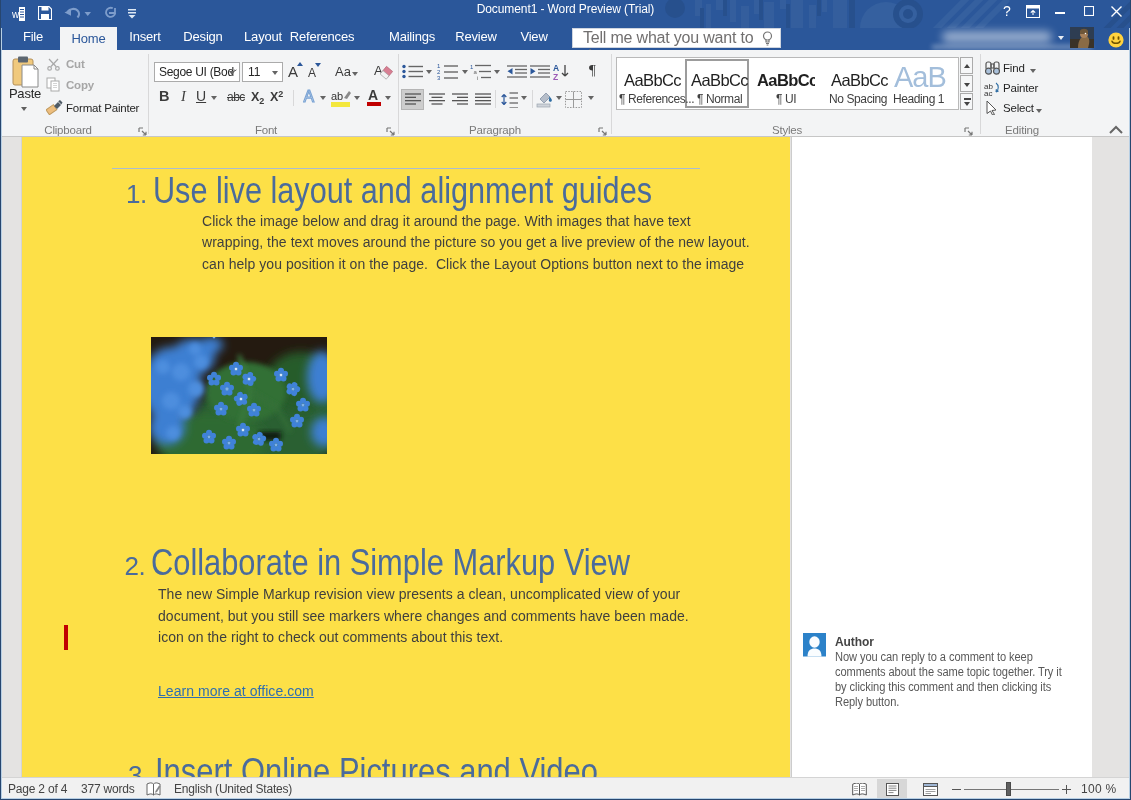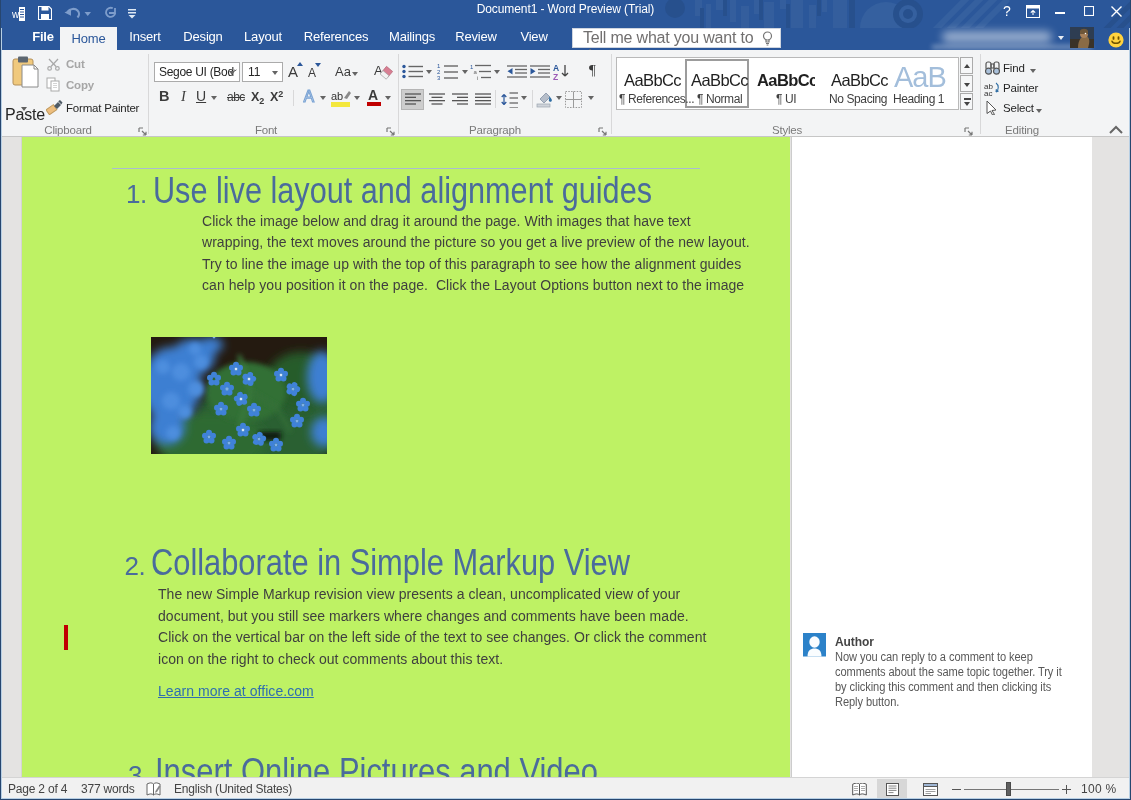--- a/index.html
+++ b/index.html
@@ -24,21 +24,21 @@
 #ribbon { position:absolute; left:0; top:50px; width:1131px; height:87px; background:#f3f4f5; border-bottom:1px solid #c6c6c6; }
 .gsep { position:absolute; top:4px; height:80px; width:1px; background:#d8d8d9; }
 .glabel { position:absolute; top:74px; height:12px; width:120px; text-align:center; font-size:11.5px; color:#7a7a7a; letter-spacing:-0.2px; }
 .dl { width:10px; height:10px; }
 .rbtxt { font-size:11.5px; color:#444; letter-spacing:-0.2px; }
 .gray { color:#a6a6a6;font-weight:bold; }
 .ddarr { display:inline-block; width:0; height:0; border-left:3px solid transparent; border-right:3px solid transparent; border-top:4px solid #646464; vertical-align:middle; }
 
 
 #docarea { position:absolute; left:0; top:137px; width:1131px; height:640px; background:#e4e3e2; }
-#page { position:absolute; left:21px; top:0px; width:769px; height:640px; background:#bef264; border-left:1px solid #d5d4d3; }
+#page { position:absolute; left:21px; top:0px; width:769px; height:640px; background:#fde047; border-left:1px solid #d5d4d3; }
 #commentpane { position:absolute; left:791px; top:0; width:301px; height:640px; background:#fff; border-left:1px solid #cccccc; }
 
 
 .stprev { font-size:16.5px; color:#1f1f1f; letter-spacing:-0.6px; width:58px; overflow:hidden; white-space:nowrap; }
 .stlab { font-size:12px; color:#404040; letter-spacing:-0.4px; white-space:nowrap; }
 .stbtn { width:13px; height:17px; background:#f6f7f8; border:1px solid #ababab; }
 
 
 .hblock { white-space:nowrap; }
 .hnum { font-size:26px; color:#4a6b9c; letter-spacing:-0.5px; vertical-align:baseline; }
@@ -148,26 +148,26 @@
         <rect x="0.5" y="0.5" width="9" height="9" fill="none" stroke="#fff" stroke-width="1.1"></rect>
       </svg>
       <svg class="abs" style="left:1111px;top:6px" width="11" height="11" viewBox="0 0 11 11">
         <path d="M0.5 0.5 L10.5 10.5 M10.5 0.5 L0.5 10.5" stroke="#fff" stroke-width="1.4"></path>
       </svg>
     </div>
   </div>
 
   <div id="tabrow"></div>
   <div id="tabrow2">
-    <div class="tab" style="left:24px;width:38px;font-weight:bold;">File</div>
+    <div class="tab" style="left:14px;width:38px;">File</div>
     <div id="tabhome">Home</div>
     <div class="tab" style="left:127px;width:36px;">Insert</div>
     <div class="tab" style="left:183px;width:40px;">Design</div>
     <div class="tab" style="left:243px;width:40px;">Layout</div>
-    <div class="tab" style="left:303px;width:66px;">References</div>
+    <div class="tab" style="left:289px;width:66px;">References</div>
     <div class="tab" style="left:389px;width:44px;">Mailings</div>
     <div class="tab" style="left:453px;width:46px;">Review</div>
     <div class="tab" style="left:519px;width:30px;">View</div>
   </div>
   <div id="searchbox">
       <span>Tell me what you want to do...</span>
     <svg style="position:absolute;right:7px;top:2px" width="11" height="15" viewBox="0 0 11 15">
       <circle cx="5.5" cy="5" r="4" fill="none" stroke="#767676" stroke-width="1.2"></circle>
       <path d="M4 8.5 L4 11 H7 L7 8.5" fill="none" stroke="#767676" stroke-width="1.2"></path>
       <path d="M4 12.5 H7 M4.6 14 H6.4" stroke="#767676" stroke-width="1"></path>
@@ -225,21 +225,21 @@
       </svg>
     <div id="grp-clipboard">
 
       <svg class="abs" style="left:12px;top:6px" width="27" height="32" viewBox="0 0 27 32">
         <rect x="1" y="3" width="20" height="26" rx="2" fill="#f0c97d" stroke="#b4905a" stroke-width="1"></rect>
         <rect x="6" y="0.5" width="10" height="6" rx="1" fill="#5c6670"></rect>
         <rect x="8.5" y="2.5" width="5" height="3" fill="#5c6670"></rect>
         <path d="M10 9 H22 L26 13 V31 H10 Z" fill="#fff" stroke="#8a8a8a" stroke-width="1"></path>
         <path d="M22 9 L22 13 L26 13" fill="none" stroke="#8a8a8a" stroke-width="1"></path>
       </svg>
-      <div class="abs rbtxt" style="left:0px;top:56px;width:50px;text-align:center;color:#262626;font-size:16px">Paste</div>
+      <div class="abs rbtxt" style="left:0px;top:36px;width:50px;text-align:center;color:#262626;font-size:13px">Paste</div>
       <div class="abs" style="left:21px;top:57px;width:0;height:0;border-left:3.5px solid transparent;border-right:3.5px solid transparent;border-top:4px solid #5f5f5f"></div>
       <svg class="abs" style="left:47px;top:8px" width="14" height="13" viewBox="0 0 14 13">
         <g stroke="#a8a8a8" stroke-width="1.2" fill="none">
         <path d="M2 1 L9 8.5"></path>
             <path d="M11 1 L4 8.5"></path>
         <circle cx="2.6" cy="10.4" r="1.8"></circle>
             <circle cx="10.4" cy="10.4" r="1.8"></circle>
           </g>
       </svg>
       <div class="abs rbtxt gray" style="left:66px;top:8px">Cut</div>
@@ -478,21 +478,20 @@
   </div>
 
   <div id="docarea">
     <div id="page">
 
       <div class="abs" style="left:90px;top:31px;width:588px;height:1px;background:#a9bcd2"></div>
       <div class="abs hblock" id="h1line" style="left:104px;top:33px;"><span class="hnum">1.</span><span class="htxt" style="transform:scaleX(0.851)">Use live layout and alignment guides</span></div>
       <div class="abs para" id="para1" style="left:136px;top:73.5px;margin-left:44px;">
         <div class="pl">Click the image below and drag it around the page. With images that have text</div>
         <div class="pl">wrapping, the text moves around the picture so you get a live preview of the new layout.</div>
-        <div class="pl">Try to line the image up with the top of this paragraph to see how the alignment guides</div>
         <div class="pl">can help you position it on the page.&nbsp; Click the Layout Options button next to the image</div>
       </div>
       <div class="abs" id="flowerimg" style="left:129px;top:200px;width:176px;height:117px;overflow:hidden;">
         <svg width="176" height="117" viewBox="0 0 176 117">
           <defs>
             <filter id="b1" x="-50%" y="-50%" width="200%" height="200%">
                 <feGaussianBlur stdDeviation="5"></feGaussianBlur>
               </filter>
             <filter id="b3" x="-50%" y="-50%" width="200%" height="200%">
                 <feGaussianBlur stdDeviation="2.5"></feGaussianBlur>
@@ -578,21 +577,20 @@
               <circle cx="130" cy="38" r="0.9"></circle>
                 <circle cx="92" cy="93" r="0.9"></circle>
             </g>
           </g>
         </svg>
       </div>
       <div class="abs hblock" id="h2line" style="left:102.5px;top:405px;"><span class="hnum">2.</span><span class="htxt" style="transform:scaleX(0.856)">Collaborate in Simple Markup View</span></div>
       <div class="abs para" id="para2" style="left:136px;top:447px;">
         <div class="pl">The new Simple Markup revision view presents a clean, uncomplicated view of your</div>
         <div class="pl">document, but you still see markers where changes and comments have been made.</div>
-        <div class="pl">Click on the vertical bar on the left side of the text to see changes. Or click the comment</div>
         <div class="pl">icon on the right to check out comments about this text.</div>
       </div>
       <div class="abs" id="redbar" style="left:42px;top:488px;width:4px;height:25px;background:#c00000"></div>
       <div class="abs para" id="link2" style="left:136px;top:544px;">
           <div class="pl"><span class="lnk">Learn more at office.com</span></div>
         </div>
       <div class="abs hblock" id="h3line" style="left:106px;top:614px;"><span class="hnum">3.</span><span class="htxt" style="transform:scaleX(0.859)">Insert Online Pictures and Video</span></div>
     </div>
     <div id="commentpane">
       <div id="comment">

